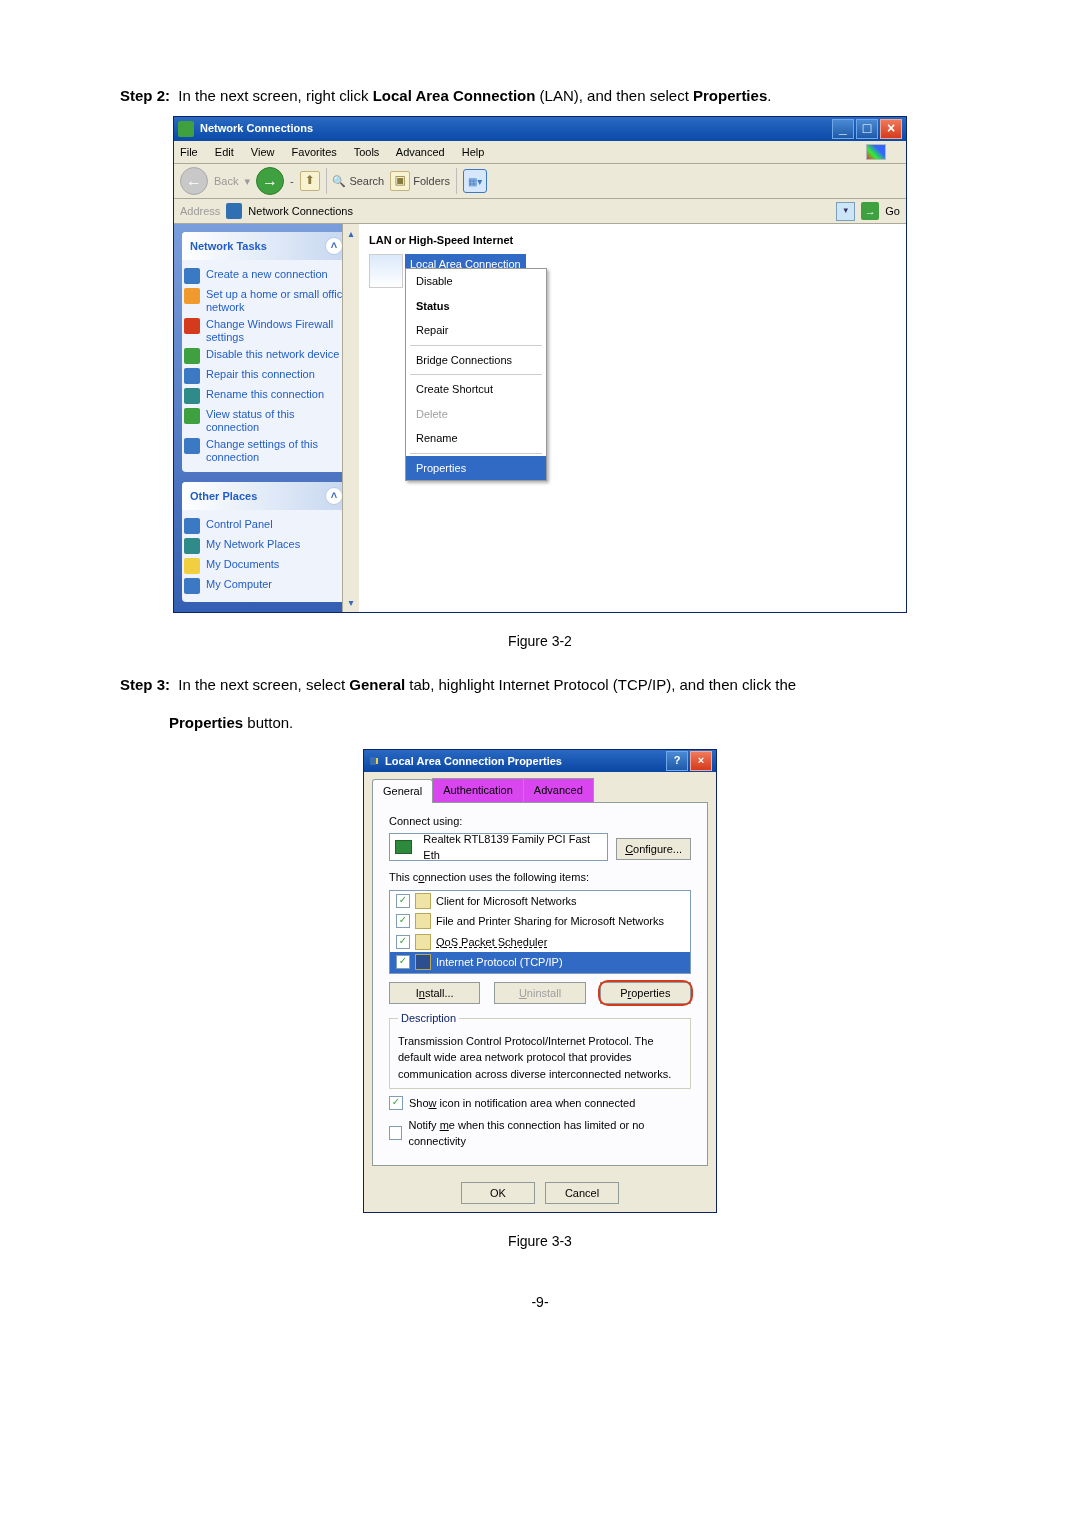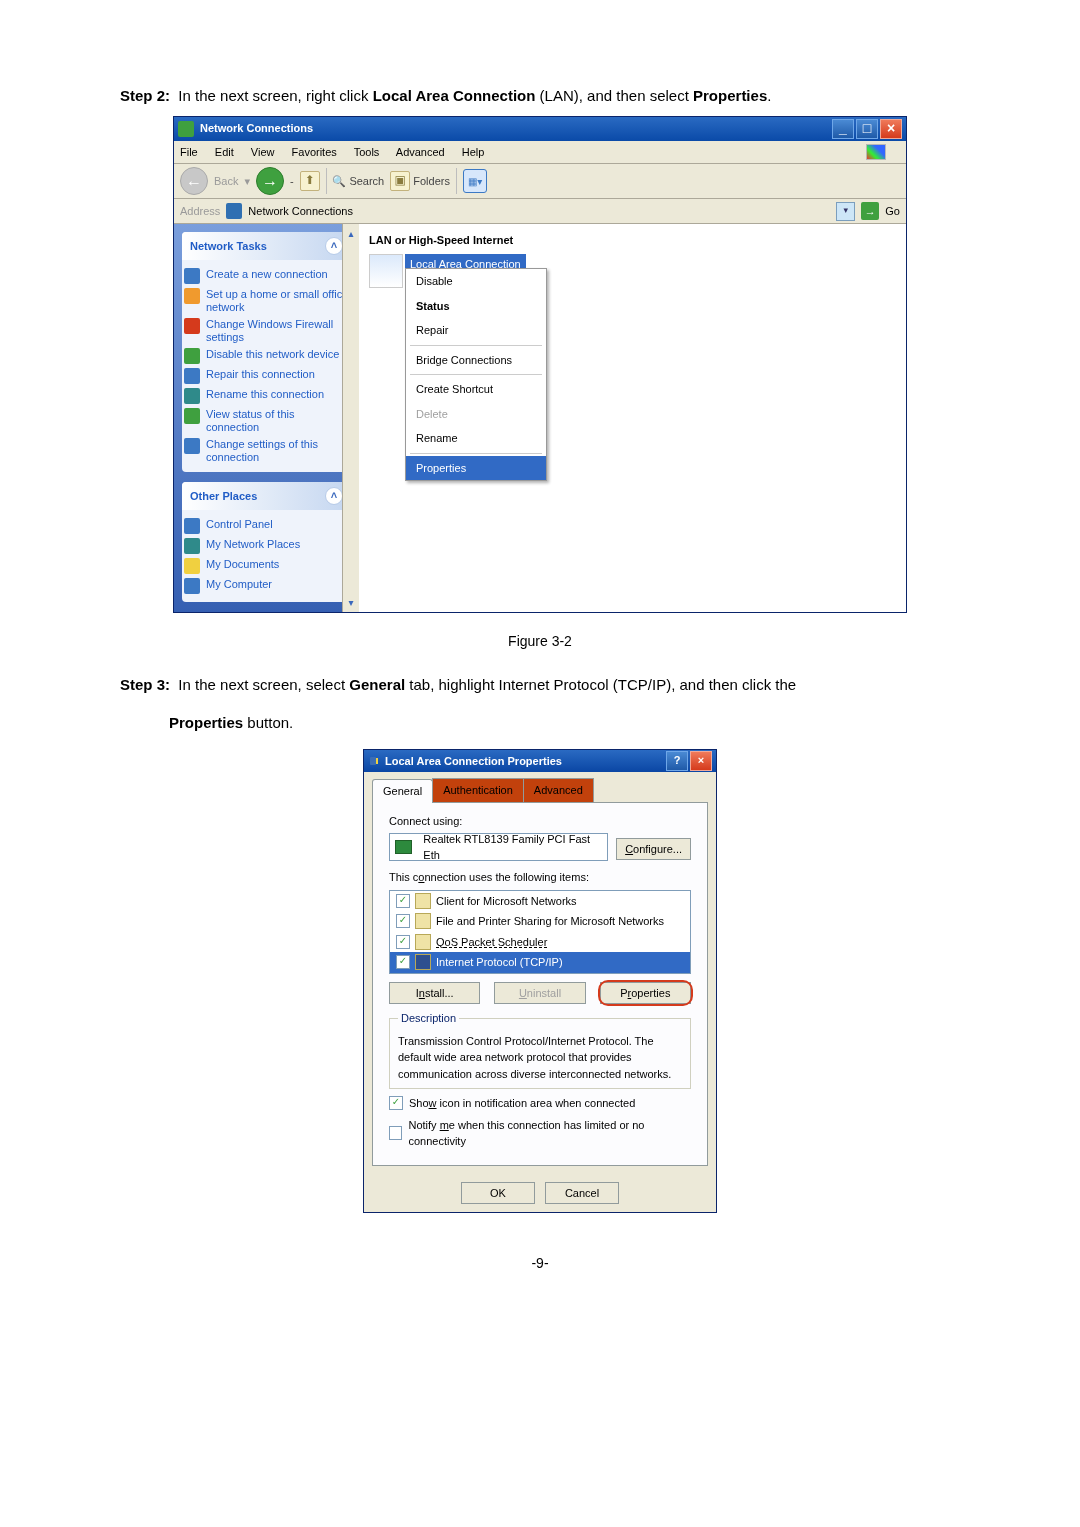--- a/index.html
+++ b/index.html
@@ -84,21 +84,21 @@
 
   
   .ss2{
     width:352px;margin:6px auto 0 auto;border:1px solid #0a246a;background:#ece9d8;
     font-family:Tahoma,Arial,sans-serif;font-size:11px;color:#000;
   }
   .ss2 .titlebar{background:linear-gradient(to bottom,#2a6ac2,#0a46a4);color:#fff;height:22px;display:flex;align-items:center;padding:0 4px;font-weight:bold}
   .ss2 .titlebar .qq{width:20px;height:18px;margin-left:auto;border:1px solid #6fa7e8;background:linear-gradient(#4a8ad4,#1f5aa8);text-align:center;line-height:16px}
   .ss2 .titlebar .cc{width:20px;height:18px;margin-left:2px;border:1px solid #f0a898;background:linear-gradient(#ef7a5a,#d53a1c);text-align:center;line-height:16px}
   .ss2 .tabs{display:flex;padding:6px 8px 0 8px}
-  .ss2 .tabs .tab{border:1px solid #919b9c;border-bottom:none;background:#c2410c;padding:3px 10px;margin-right:-1px;font-size:11px}
+  .ss2 .tabs .tab{border:1px solid #919b9c;border-bottom:none;background:#d946ef;padding:3px 10px;margin-right:-1px;font-size:11px}
   .ss2 .tabs .tab.sel{background:#fcfcfe;position:relative;top:1px;border-radius:3px 3px 0 0}
   .ss2 .tabbody{margin:0 8px 8px 8px;background:#fcfcfe;border:1px solid #919b9c;padding:10px 16px}
   .ss2 .conbox{border:1px solid #7f9db9;background:#fff;padding:3px 5px;display:flex;align-items:center;gap:11px;height:20px;margin:4px 0 8px 0}
   .ss2 .conbox .nic{width:16px;height:12px;background:#2d8a3d;border:1px solid #206028}
   .ss2 .confbtn{border:1px solid #919b9c;background:#ece9d8;padding:2px 8px;font-size:11px}
   .ss2 .rowc{display:flex;align-items:center;justify-content:flex-end;gap:8px}
   .ss2 .listbox{border:1px solid #7f9db9;background:#fff;margin:4px 0 8px 0}
   .ss2 .listbox .li{display:flex;align-items:center;gap:5px;padding:2px 6px}
   .ss2 .cbx{width:12px;height:12px;border:1px solid #7f9db9;background:#fff;color:#3fa03f;font-size:10px;text-align:center;line-height:10px}
   .ss2 .lico{width:14px;height:14px;background:#efe3a6;border:1px solid #b8a858}
@@ -338,16 +338,17 @@
         <span class="cbx"></span>
         <span>Notify <span class="u">m</span>e when this connection has limited or no connectivity</span>
       </div>
     </div>
     <div class="okrow">
       <div class="btn" style="flex:0 0 72px">OK</div>
       <div class="btn" style="flex:0 0 72px">Cancel</div>
     </div>
   </div>
 
+  <p class="figure">Figure 3-3</p>
 
   <p class="pgnum">-9-</p>
 
 </div>
 
 </body></html>

